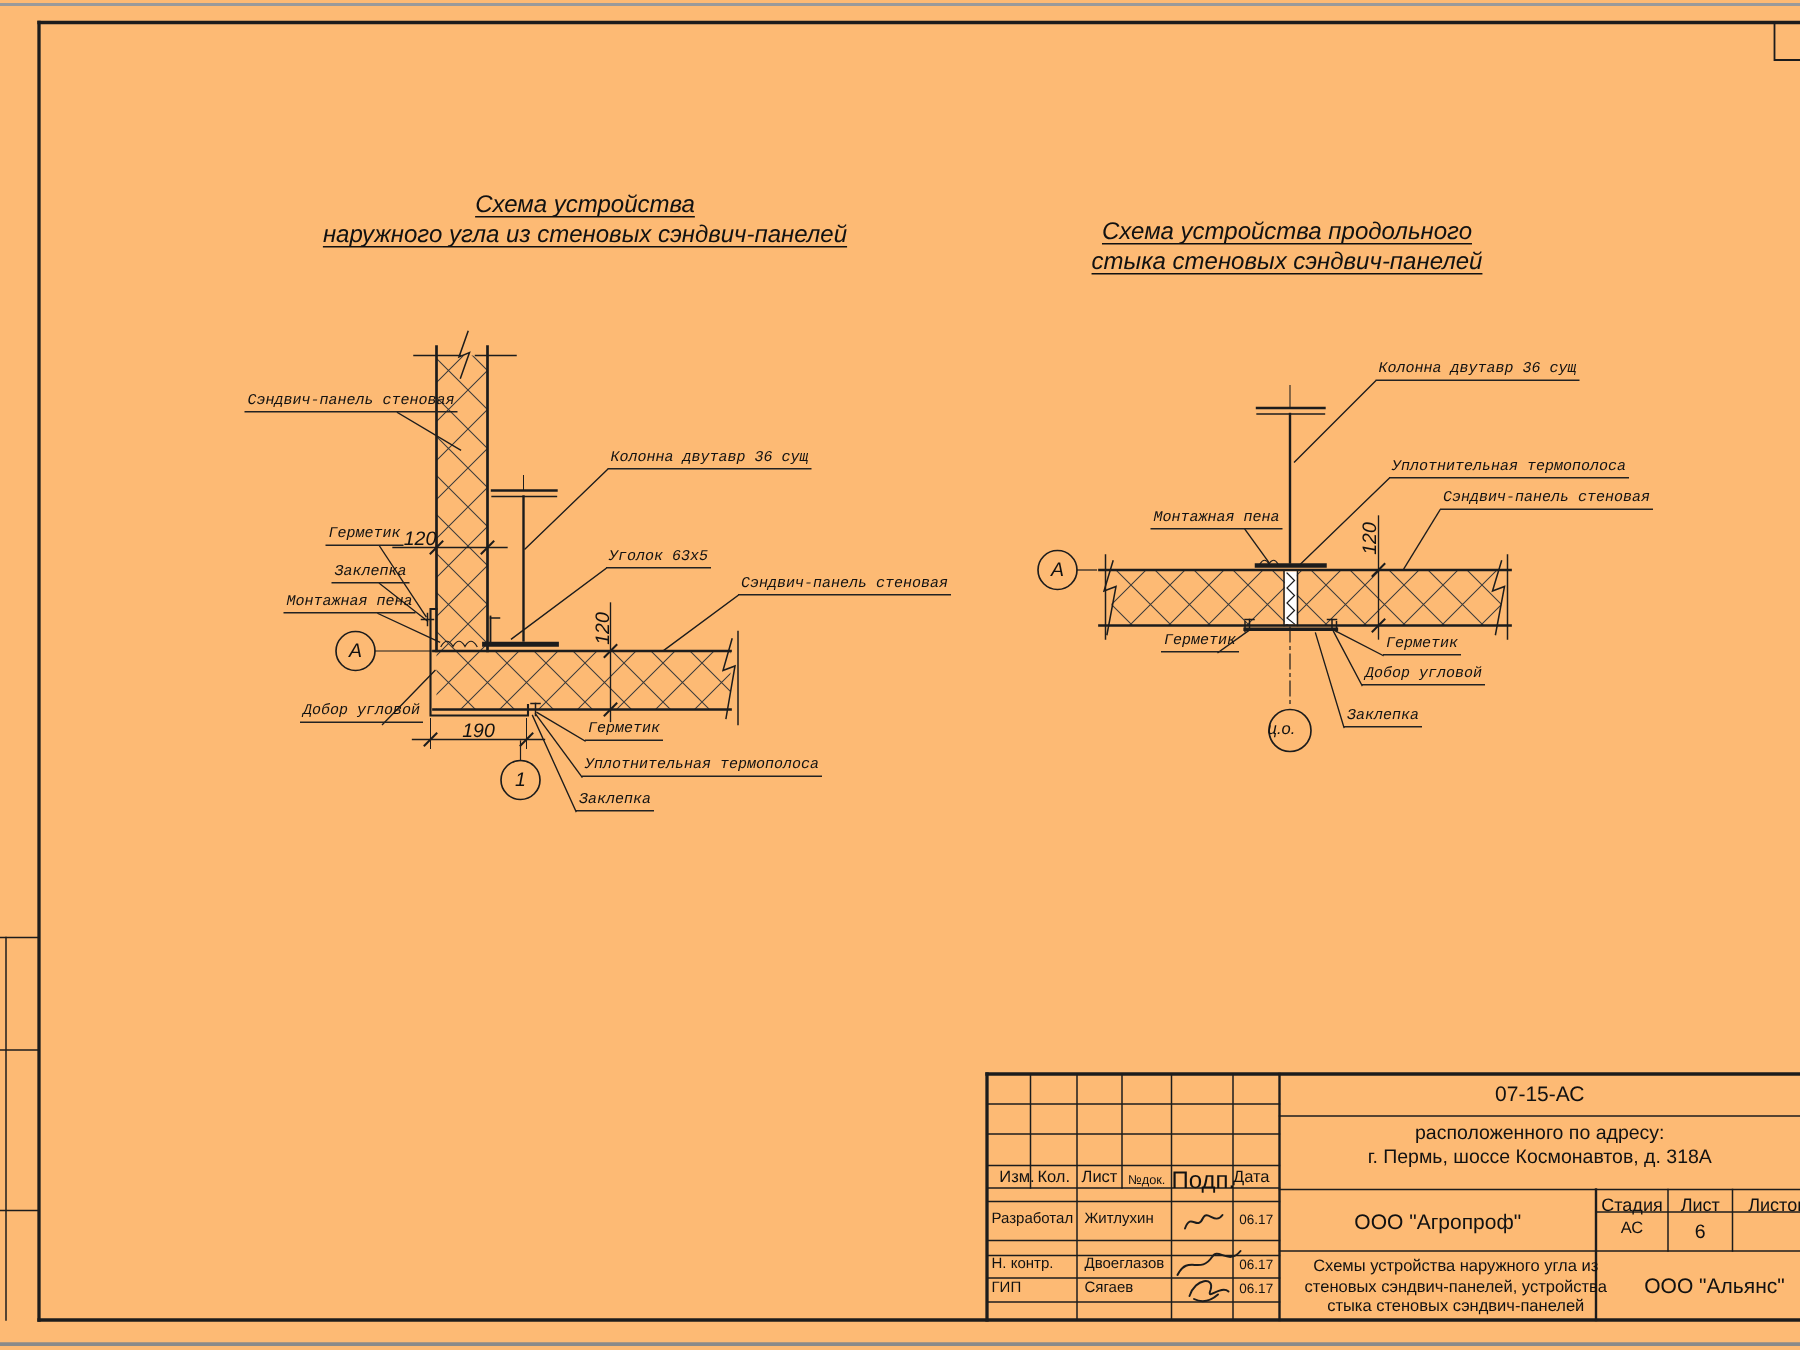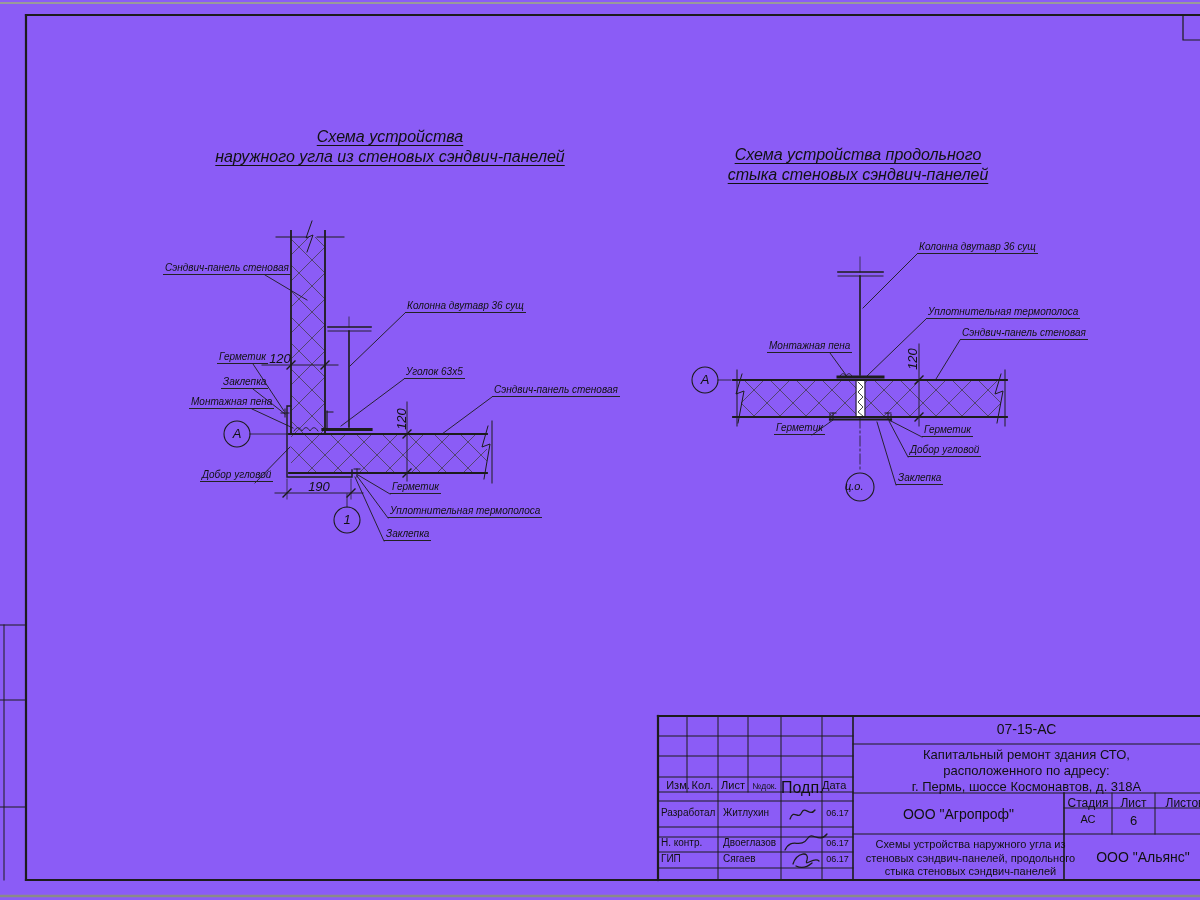--- a/index.html
+++ b/index.html
@@ -1,22 +1,22 @@
 <!DOCTYPE html>
 <html><head>
 <meta charset="utf-8">
 <style>
   html,body{margin:0;padding:0;background:#fff;}
-  #sheet{position:relative;width:1200px;height:900px;background:#8b5cf6;overflow:hidden;
+  #sheet{position:relative;width:1200px;height:900px;background:#fdba74;overflow:hidden;
          font-family:"Liberation Sans",sans-serif;color:#111;}
   #linework{position:absolute;left:0;top:0;}
   .ttl{position:absolute;text-align:center;font-style:italic;font-size:16px;line-height:20px;color:#111;}
   .ttl div{text-decoration:underline;text-underline-offset:3px;}
   .lbl{position:absolute;font-style:italic;font-size:10px;line-height:11px;color:#111;
-       border-bottom:1px solid #222;padding:0 2px 1px 2px;white-space:nowrap;}
+       border-bottom:1px solid #222;padding:0 2px 1px 2px;white-space:nowrap;font-family:Liberation Mono, monospace;}
   .dim{position:absolute;font-style:italic;font-size:13px;color:#111;text-align:center;}
   .dimv{transform:rotate(-90deg);transform-origin:center center;}
   .mk{position:absolute;font-style:italic;font-size:13px;text-align:center;color:#111;}
   .tbt{position:absolute;text-align:center;color:#111;}
   .tbl{position:absolute;color:#111;font-size:10px;}
 </style>
 </head>
 <body>
 
 <div id="sheet">
@@ -243,28 +243,27 @@
 <div class="lbl" style="left:774px;top:422px;">Герметик</div>
 <div class="lbl" style="left:922px;top:424px;">Герметик</div>
 <div class="lbl" style="left:908px;top:444px;">Добор угловой</div>
 <div class="lbl" style="left:896px;top:472px;">Заклепка</div>
 <div class="dim dimv" style="left:892px;top:352px;width:40px;height:14px;">120</div>
 <div class="mk" style="left:696px;top:372px;width:18px;">А</div>
 <div class="mk" style="left:845px;top:480px;width:14px;font-size:11px;">ц.о.</div>
 
 <div class="tbt" style="left:853px;top:721px;width:347px;font-size:14px;">07-15-АС</div>
 <div class="tbt" style="left:853px;top:747px;width:347px;font-size:13px;line-height:16px;">
-  <div>Капитальный ремонт здания СТО,</div>
   <div>расположенного по адресу:</div>
   <div>г. Пермь, шоссе Космонавтов, д. 318А</div>
 </div>
 <div class="tbt" style="left:853px;top:806px;width:211px;font-size:14px;">ООО "Агропроф"</div>
 <div class="tbt" style="left:853px;top:838px;width:211px;font-size:11px;line-height:13.5px;margin-left:12px;">
   <div>Схемы устройства наружного угла из</div>
-  <div>стеновых сэндвич-панелей, продольного</div>
+  <div>стеновых сэндвич-панелей, устройства</div>
   <div>стыка стеновых сэндвич-панелей</div>
 </div>
 <div class="tbt" style="left:1064px;top:849px;width:158px;font-size:14px;">ООО "Альянс"</div>
 
 <div class="tbt" style="left:658px;top:779px;width:40px;font-size:11px;">Изм.</div>
 <div class="tbt" style="left:687px;top:779px;width:31px;font-size:11px;">Кол.</div>
 <div class="tbt" style="left:718px;top:779px;width:30px;font-size:11px;">Лист</div>
 <div class="tbt" style="left:748px;top:781px;width:33px;font-size:8.5px;">№док.</div>
 <div class="tbt" style="left:781px;top:779px;width:20px;font-size:16px;">Подп.</div>
 <div class="tbt" style="left:822px;top:779px;width:23px;font-size:11px;">Дата</div>

